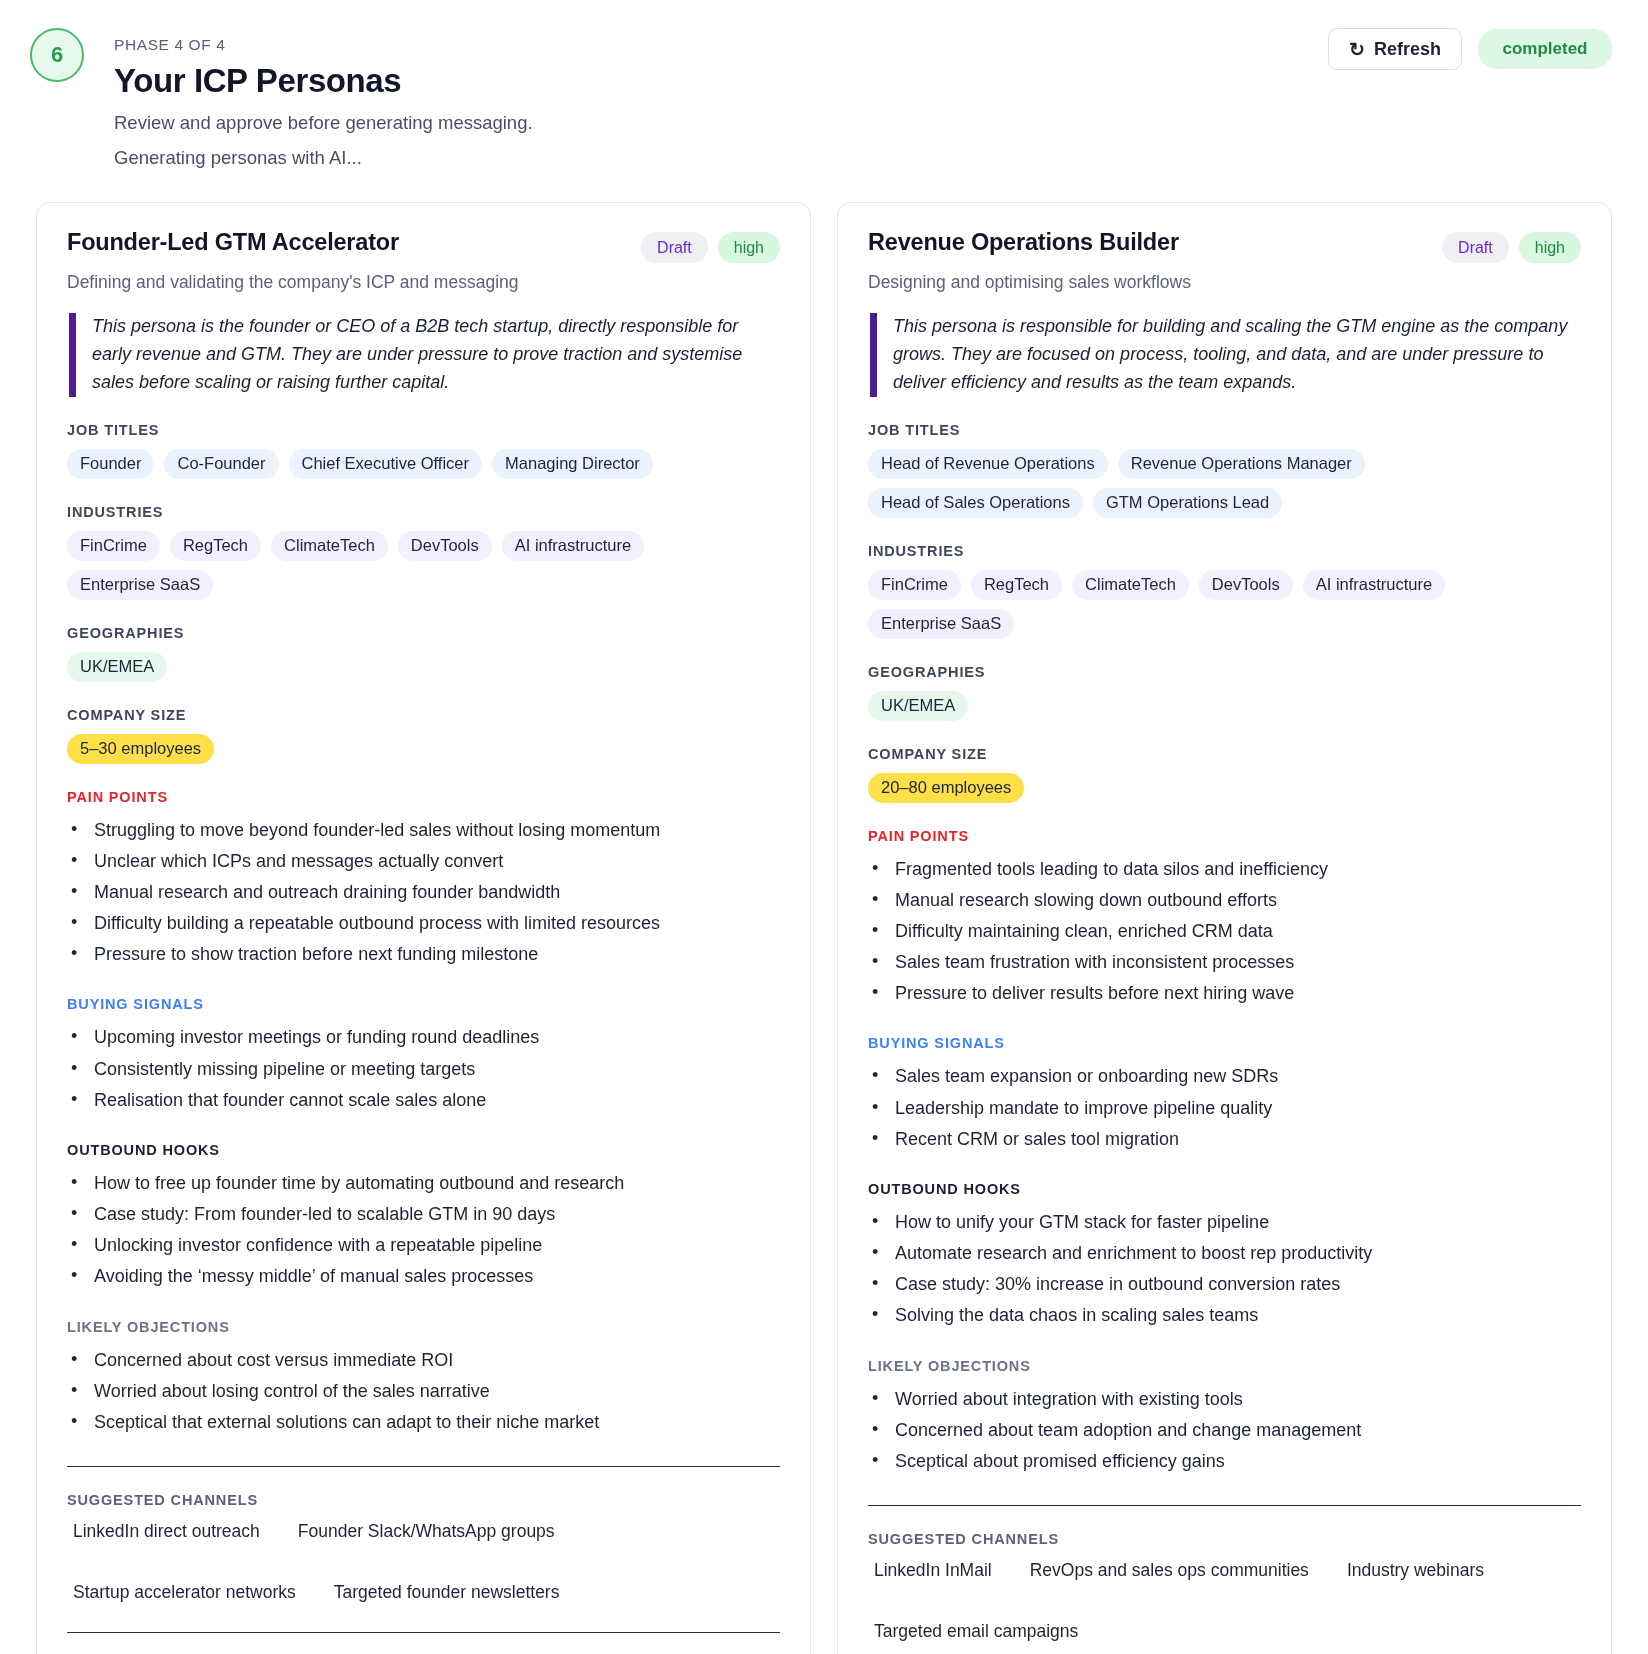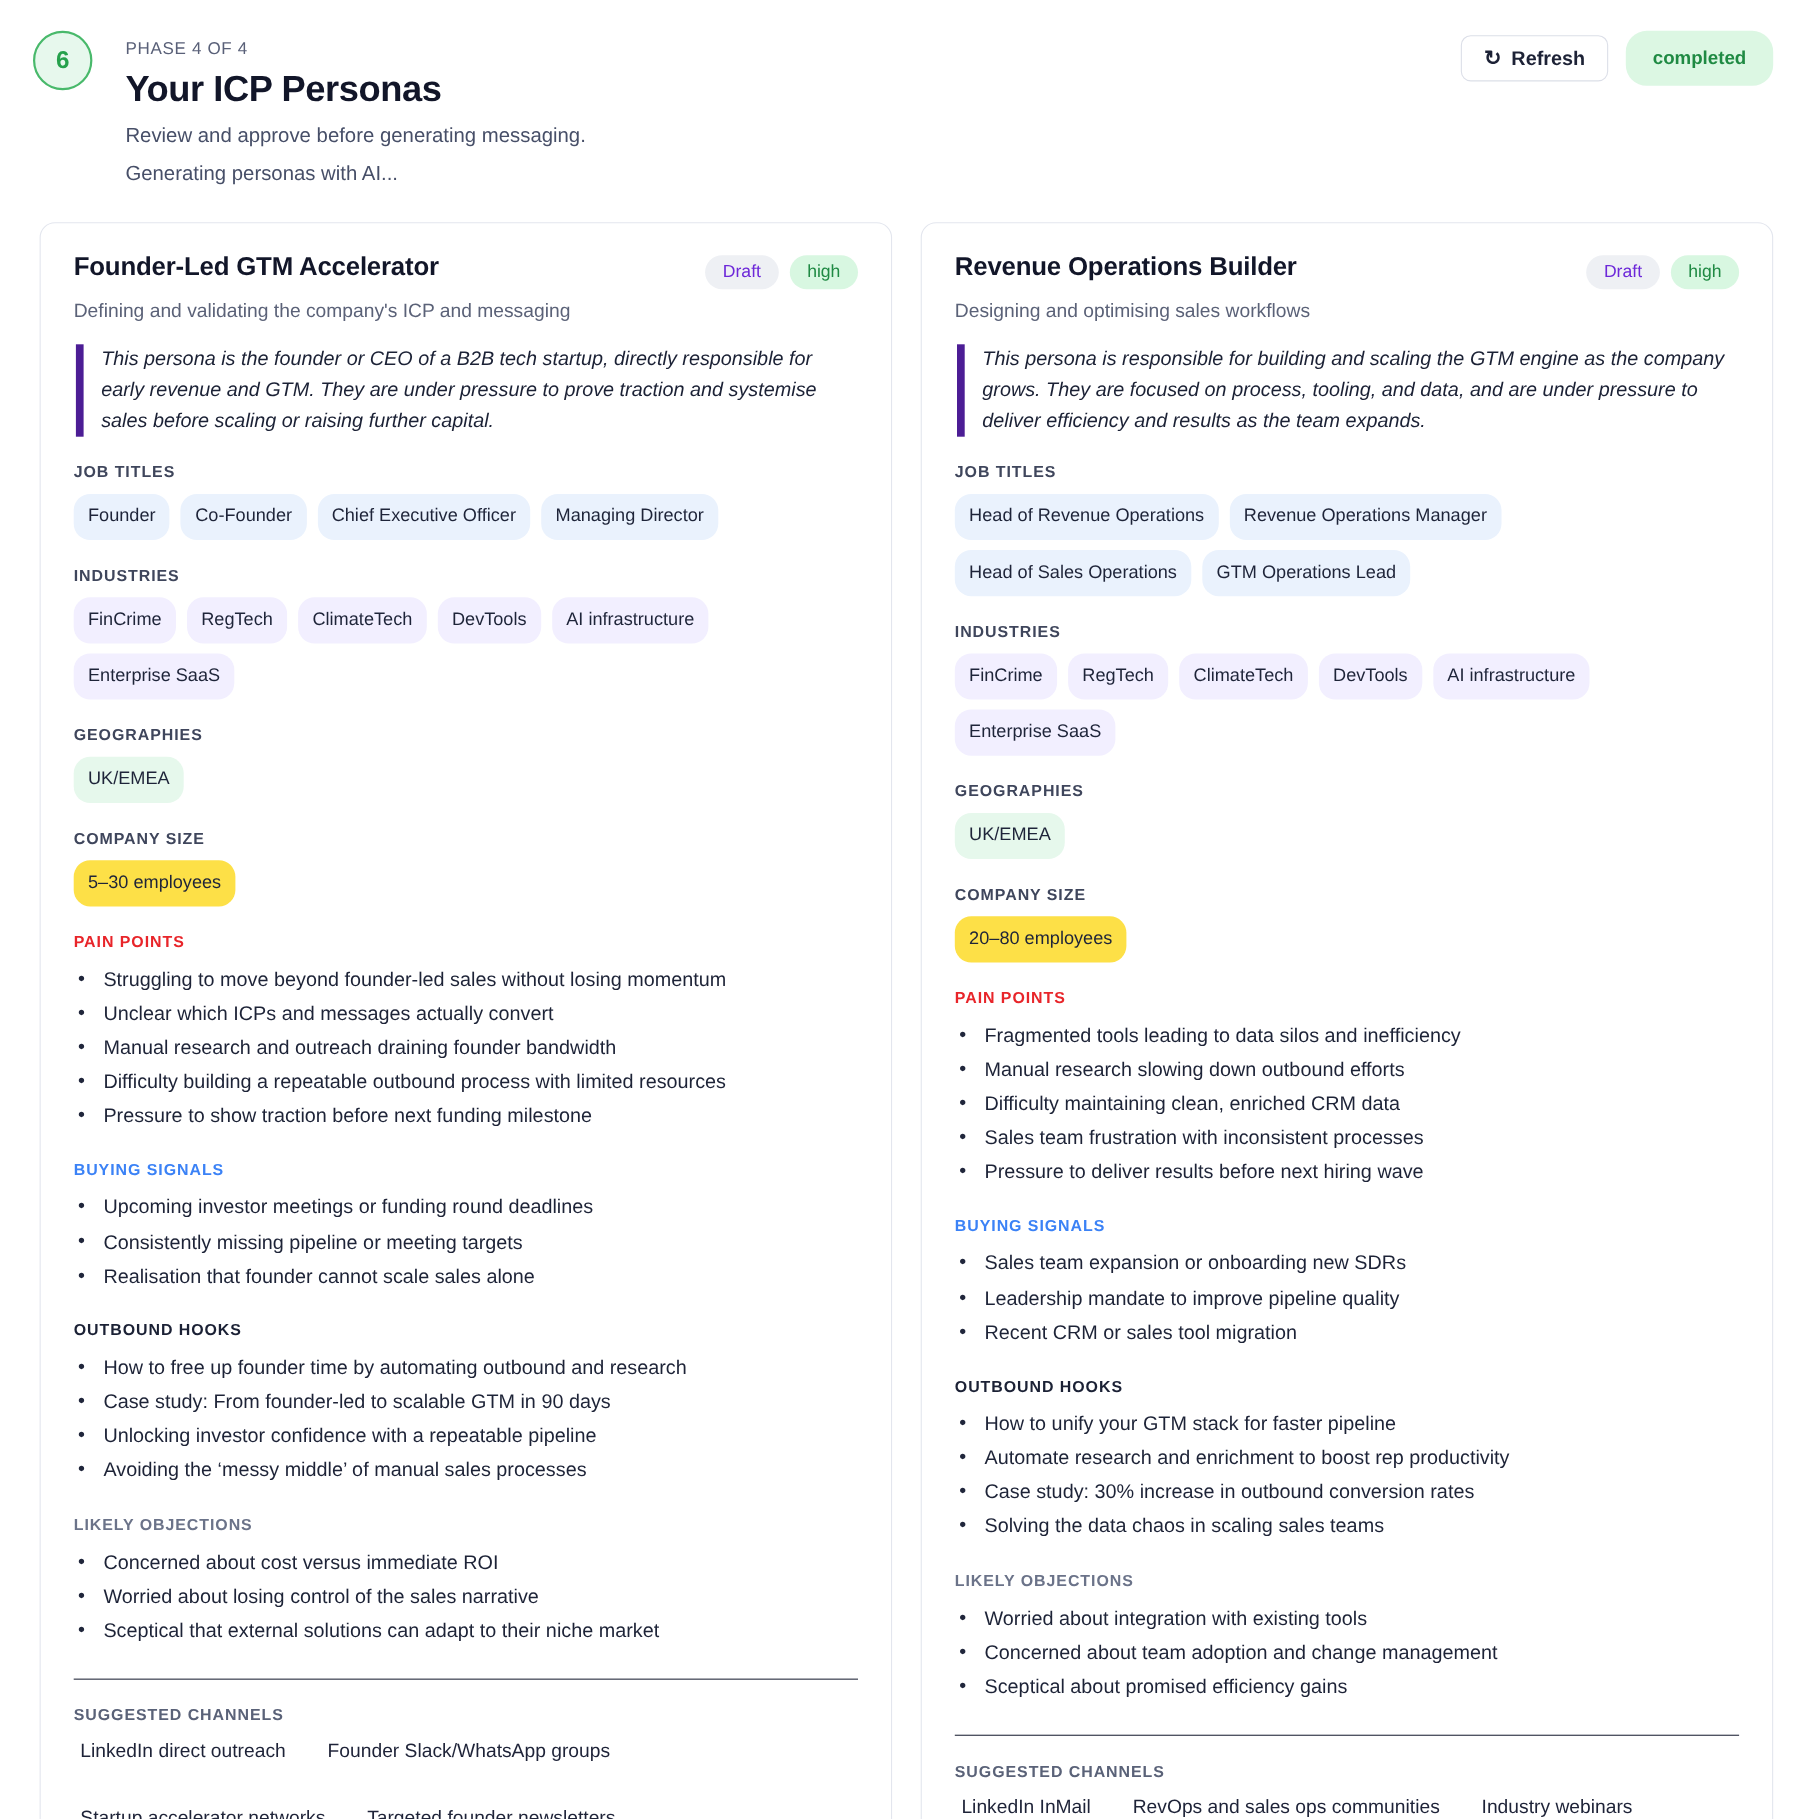--- a/index.html
+++ b/index.html
@@ -93,21 +93,21 @@
     font-weight: bold;
     color: #1d2236;
     cursor: pointer;
     font-family: inherit;
   }
   .refresh-icon { font-size: 19px; line-height: 1; display:inline-block; }
   .status-pill {
     display: inline-flex;
     align-items: center;
     justify-content: center;
-    height: 50px;
+    height: 40px;
     min-width: 134px;
     padding: 0 22px;
     border-radius: 19px;
     background: #dcf7e3;
     color: #1f8a43;
     font-size: 17px;
     font-weight: bold;
   }
 
   
@@ -172,21 +172,21 @@
   }
   .section-title.pain { color: #e8252a; }
   .section-title.signals { color: #3b82f6; }
   .section-title.hooks { color: #1b2135; }
   .section-title.objections { color: #6b7389; }
   .section-title.channels { color: #5a6278; }
 
   .chips { display: flex; flex-wrap: wrap; gap: 9px 10px; }
   .chip {
     display: inline-flex; align-items: center;
-    height: 42px;
+    height: 30px;
     padding: 0 13px;
     border-radius: 15px;
     font-size: 16.5px;
     color: #1e2439;
     white-space: nowrap;
   }
   .chip-blue   { background: #eaf2fd; }
   .chip-purple { background: #f2efff; }
   .chip-green  { background: #e6f8ec; }
   .chip-amber  { background: #fde047; }

